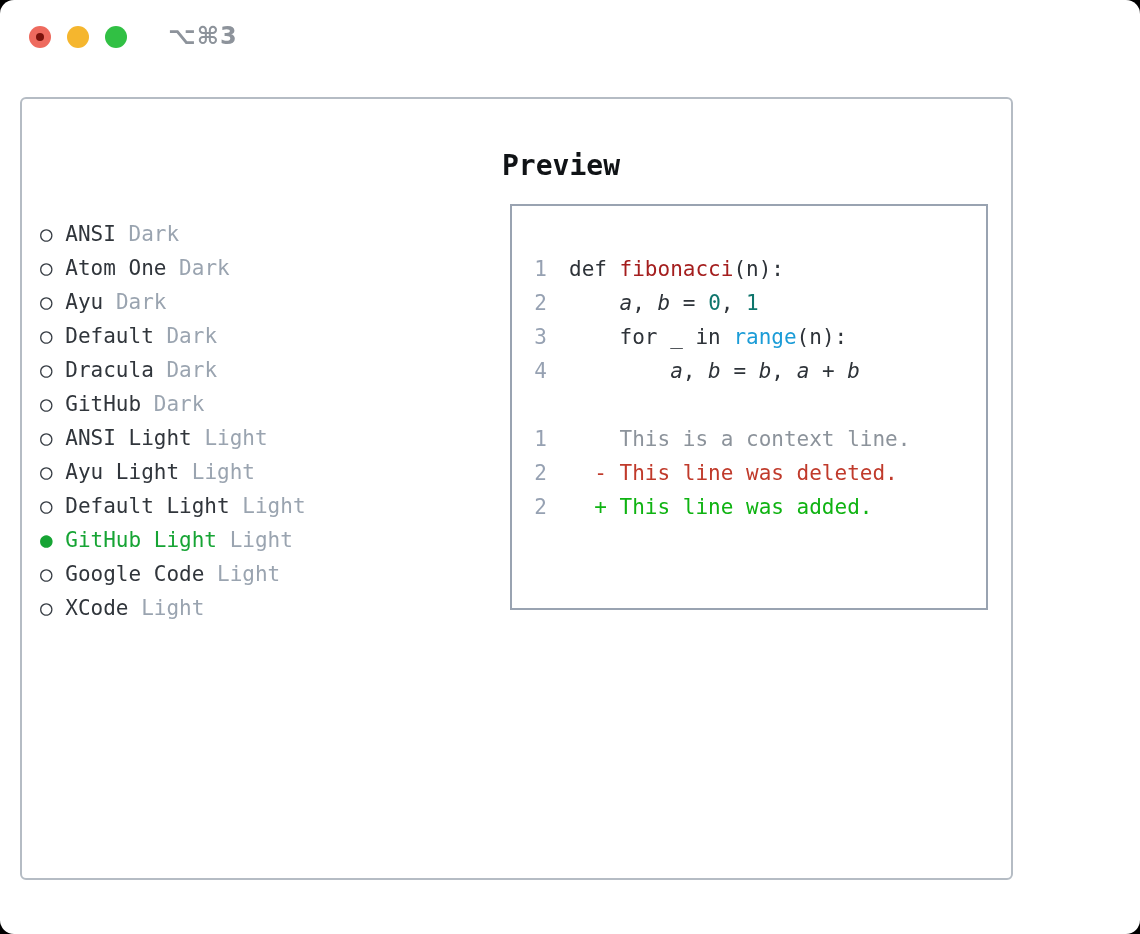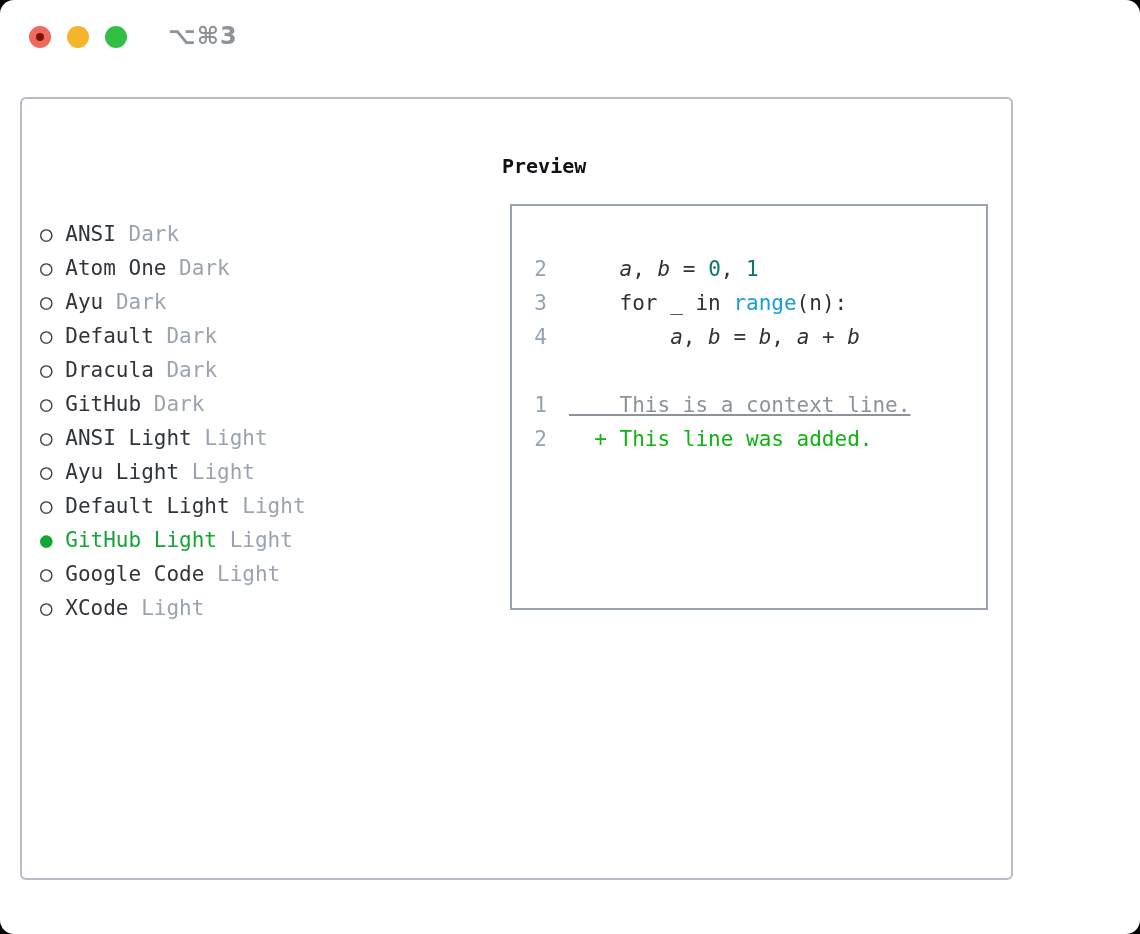--- a/index.html
+++ b/index.html
@@ -20,21 +20,21 @@
   .left{position:absolute;left:18px;top:50px;width:430px;font-size:21px;line-height:34px;white-space:pre-wrap;}
   .row{white-space:pre;height:34px;}
   .row .glyph{display:inline;}
   .hdr{font-weight:bold;color:#101316;}
   .item-name{color:#30353b;}
   .item-variant{color:#9aa4b0;}
   .radio{color:#383e45;}
   .sel .item-name,.sel .radio{color:var(--sel-green);}
   .apply-wrap{margin-top:34px;}
 
-  .preview-title{position:absolute;left:480px;top:50px;font-size:20px;line-height:34px;
+  .preview-title{position:absolute;left:480px;top:50px;font-size:28px;line-height:34px;
                  font-weight:bold;color:#101316;}
   .pbox{position:absolute;left:488px;top:105px;width:478px;height:406px;box-sizing:border-box;
         border:2px solid #99a3b1;background:#fff;padding-top:46px;padding-left:22px;overflow:hidden;}
   .pline{white-space:pre;font-size:21px;line-height:34px;height:34px;}
   .lnum{display:inline-block;width:13px;text-align:right;margin-right:22px;}
   .it{font-style:italic;}
 </style>
 </head>
 <body>
 
@@ -58,23 +58,25 @@
             
           </div>
           
         </div>
 
         
       </div>
 
       <div class="preview-title">Preview</div>
       <div class="pbox" id="preview-box">
+          <div class="pline"><span class="lnum" style="color: rgb(150, 161, 178);">1</span><span><span style="color: rgb(46, 51, 57);">def </span><span style="color: rgb(164, 30, 30);">fibonacci</span><span style="color: rgb(46, 51, 57);">(n):</span></span></div>
           <div class="pline"><span class="lnum" style="color: rgb(150, 161, 178);">2</span><span><span style="color: rgb(46, 51, 57);">    </span><span class="it" style="color: rgb(46, 51, 57);">a</span><span style="color: rgb(46, 51, 57);">, </span><span class="it" style="color: rgb(46, 51, 57);">b</span><span style="color: rgb(46, 51, 57);"> = </span><span style="color: rgb(14, 117, 108);">0</span><span style="color: rgb(46, 51, 57);">, </span><span style="color: rgb(14, 117, 108);">1</span></span></div>
           <div class="pline"><span class="lnum" style="color: rgb(150, 161, 178);">3</span><span><span style="color: rgb(46, 51, 57);">    for _ in </span><span style="color: rgb(27, 156, 215);">range</span><span style="color: rgb(46, 51, 57);">(n):</span></span></div>
           <div class="pline"><span class="lnum" style="color: rgb(150, 161, 178);">4</span><span><span style="color: rgb(46, 51, 57);">        </span><span class="it" style="color: rgb(46, 51, 57);">a</span><span style="color: rgb(46, 51, 57);">, </span><span class="it" style="color: rgb(46, 51, 57);">b</span><span style="color: rgb(46, 51, 57);"> = </span><span class="it" style="color: rgb(46, 51, 57);">b</span><span style="color: rgb(46, 51, 57);">, </span><span class="it" style="color: rgb(46, 51, 57);">a</span><span style="color: rgb(46, 51, 57);"> + </span><span class="it" style="color: rgb(46, 51, 57);">b</span></span></div>
           <div class="pline"><span class="lnum" style="color: rgb(150, 161, 178);"></span><span></span></div>
-          <div class="pline"><span class="lnum" style="color: rgb(150, 161, 178);">1</span><span><span style="color: rgb(140, 147, 155); text-decoration: underline;">    This is a context line.</span></span></div>
+          <div class="pline"><span class="lnum" style="color: rgb(150, 161, 178);">1</span><span><span style="color: rgb(140, 147, 155);">    This is a context line.</span></span></div>
+          <div class="pline"><span class="lnum" style="color: rgb(150, 161, 178);">2</span><span><span style="color: rgb(192, 58, 43);">  - This line was deleted.</span></span></div>
           <div class="pline"><span class="lnum" style="color: rgb(150, 161, 178);">2</span><span><span style="color: rgb(15, 179, 18);">  + This line was added.</span></span></div>
         </div>
 
     </div>
   </div>
 </div>
 
 </body></html>

